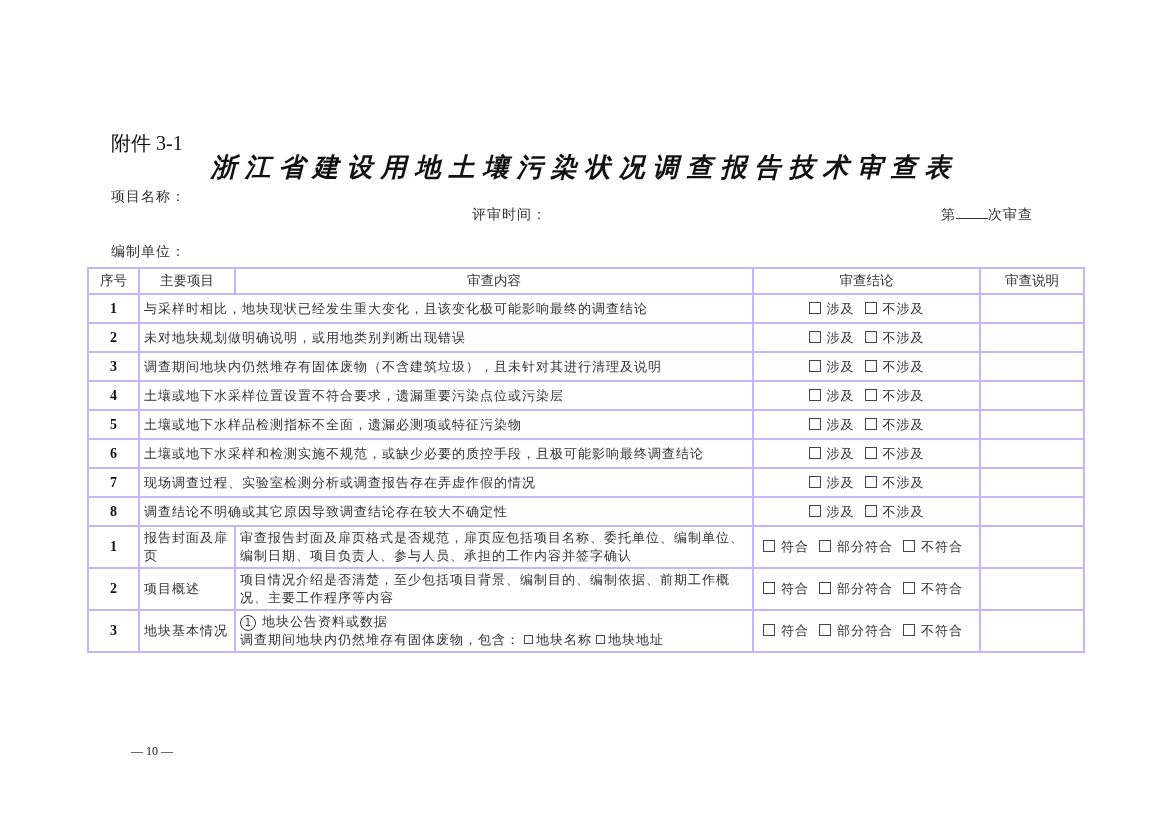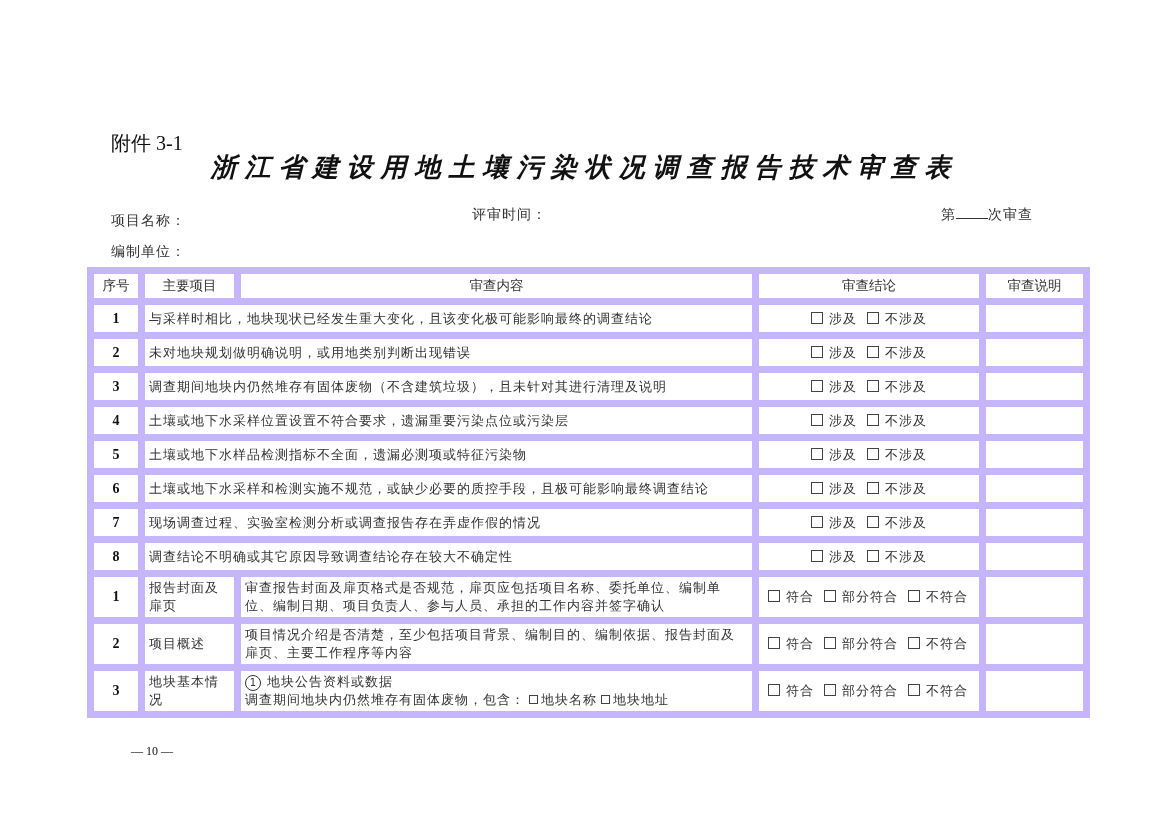--- a/index.html
+++ b/index.html
@@ -5,40 +5,40 @@
   html, body { margin: 0; padding: 0; background: #ffffff; }
   body { width: 1169px; height: 826px; position: relative; overflow: hidden;
          font-family: "DejaVu Serif", "Liberation Serif", serif; color: #111; }
   .attach { position: absolute; left: 111px; top: 118px; font-size: 20px; font-family: "Liberation Serif", "DejaVu Serif", serif; margin-top: 12px; }
   .title { position: absolute; left: 0; width: 1169px; top: 150px; text-align: center;
            font-size: 26px; font-weight: bold; letter-spacing: 8px; font-style: italic;
            font-family: "DejaVu Serif", serif; }
   .meta { position: absolute; font-size: 14px; color: #333; letter-spacing: 1px; font-family: "DejaVu Sans", sans-serif; }
   .meta .blank { display: inline-block; width: 32px; border-bottom: 1px solid #333; height: 12px; vertical-align: baseline; }
   table { position: absolute; left: 87px; top: 267px; width: 996px; border-collapse: collapse; table-layout: fixed; }
-  td, th { border: 7px solid #c4b5fd; font-size: 13px; padding: 0 4px; color: #333; }
+  td, th { border: 2px solid #c4b5fd; font-size: 13px; padding: 0 4px; color: #333; }
   th { font-weight: normal; height: 24px; font-family: "DejaVu Sans", sans-serif; font-size: 13.5px; }
   td { height: 27px; font-family: "DejaVu Sans", sans-serif; letter-spacing: 1px; }
   td.num { text-align: center; font-weight: bold; font-family: "Liberation Serif", serif; font-size: 14px; color: #111; letter-spacing: 0; }
   td.section { text-align: center; font-weight: bold; font-family: "DejaVu Serif", serif; color: #111; height: 25px; letter-spacing: 0.5px; }
   td.concl { text-align: center; }
   td.two { height: 40px; line-height: 18px; }
   .chk { display: inline-block; width: 10px; height: 10px; border: 1px solid #444; margin-right: 6px; vertical-align: -1px; }
   .opt { margin: 0 5px; }
   .circled { display: inline-block; width: 14px; height: 14px; border: 1px solid #333; border-radius: 50%; font-size: 10px; text-align: center; line-height: 14px; margin-right: 6px; letter-spacing: 0; }
   .sq { display: inline-block; width: 7px; height: 7px; border: 1px solid #444; margin: 0 3px 0 4px; }
   .pagenum { position: absolute; left: 131px; top: 744px; font-size: 12px; font-family: "Liberation Serif", serif; }
 </style>
 </head>
 <body>
 
 <div class="attach">附件 3-1</div>
 <div class="title">浙江省建设用地土壤污染状况调查报告技术审查表</div>
 
-<div class="meta" style="left:111px; top:212px;">项目名称：</div>
+<div class="meta" style="left:111px; top:188px;">项目名称：</div>
 <div class="meta" style="left:472px; top:206px;">评审时间：</div>
 <div class="meta" style="left:941px; top:206px;">
   <span>第</span><span class="blank"></span><span>次审查</span>
 </div>
 <div class="meta" style="left:111px; top:243px;">编制单位：</div>
 
 <table>
   <colgroup>
     <col style="width:51px">
       <col style="width:96px">
@@ -109,21 +109,21 @@
   <tr>
         <td class="num two">1</td>
         <td class="two">报告封面及扉页</td>
         <td class="two">审查报告封面及扉页格式是否规范，扉页应包括项目名称、委托单位、编制单位、编制日期、项目负责人、参与人员、承担的工作内容并签字确认</td>
         <td class="two"><span class="opt"><span class="chk"></span><span>符合</span></span><span class="opt"><span class="chk"></span><span>部分符合</span></span><span class="opt"><span class="chk"></span><span>不符合</span></span></td>
         <td class="two"></td>
       </tr>
       <tr>
         <td class="num two">2</td>
         <td class="two">项目概述</td>
-        <td class="two">项目情况介绍是否清楚，至少包括项目背景、编制目的、编制依据、报告封面及扉页、主要工作程序等内容</td>
+        <td class="two">项目情况介绍是否清楚，至少包括项目背景、编制目的、编制依据、前期工作概况、主要工作程序等内容</td>
         <td class="two"><span class="opt"><span class="chk"></span><span>符合</span></span><span class="opt"><span class="chk"></span><span>部分符合</span></span><span class="opt"><span class="chk"></span><span>不符合</span></span></td>
         <td class="two"></td>
       </tr>
       <tr>
         <td class="num two">3</td>
         <td class="two">地块基本情况</td>
         <td class="two">
           <div><span class="circled">1</span><span>地块公告资料或数据</span></div>
           <div><span>调查期间地块内仍然堆存有固体废物，包含：</span><span class="sq"></span><span>地块名称</span><span class="sq"></span><span>地块地址</span></div>
         </td>

